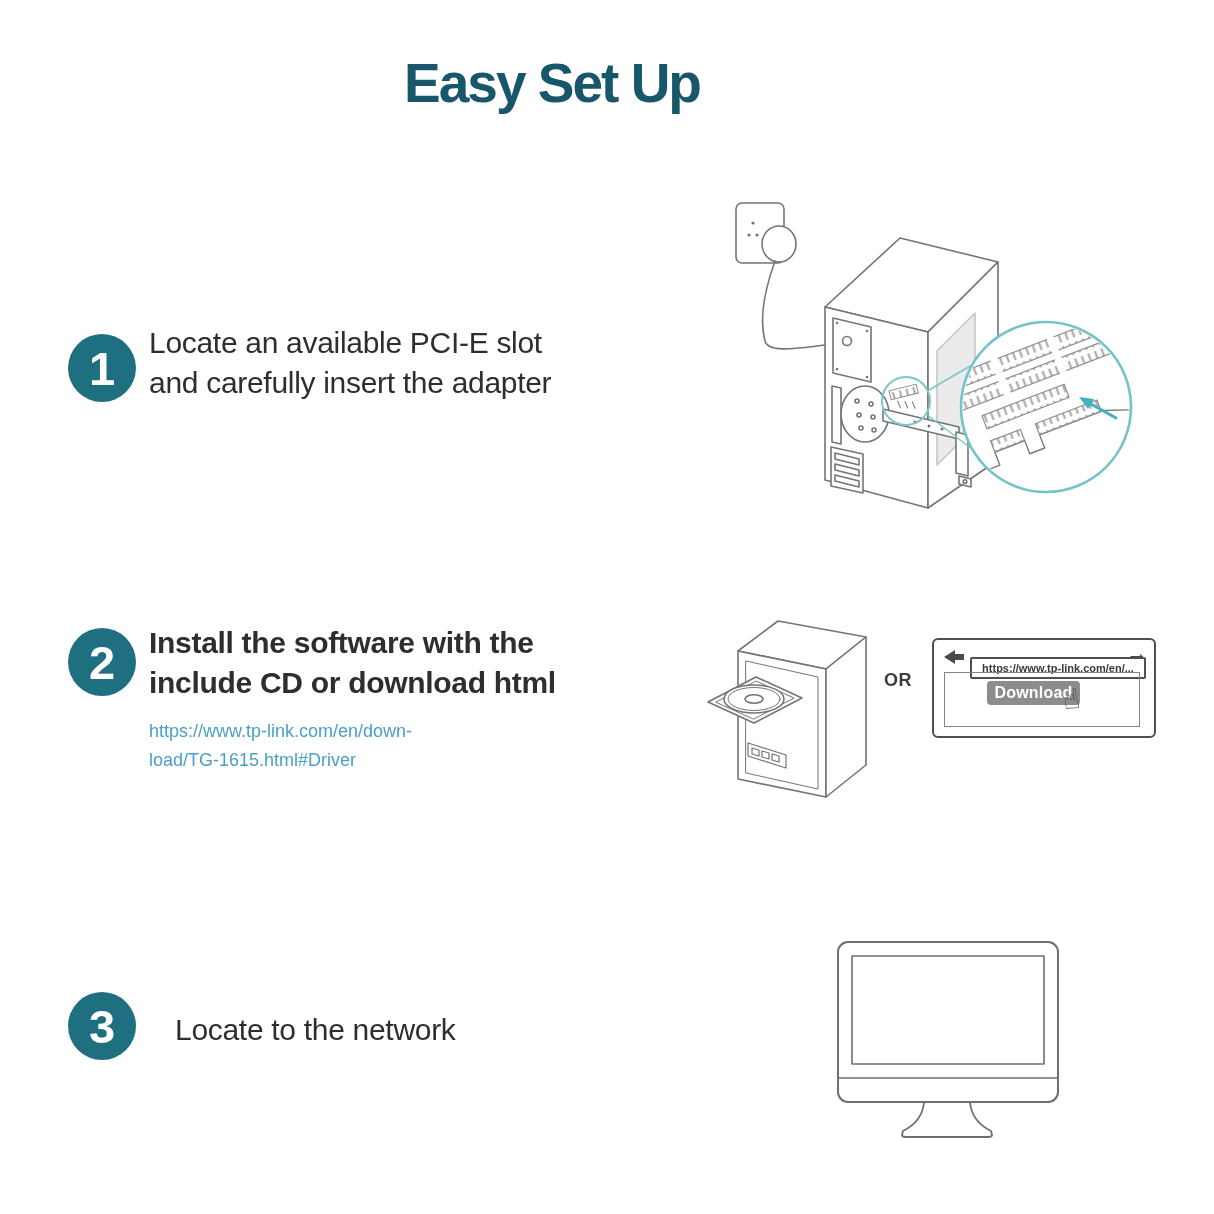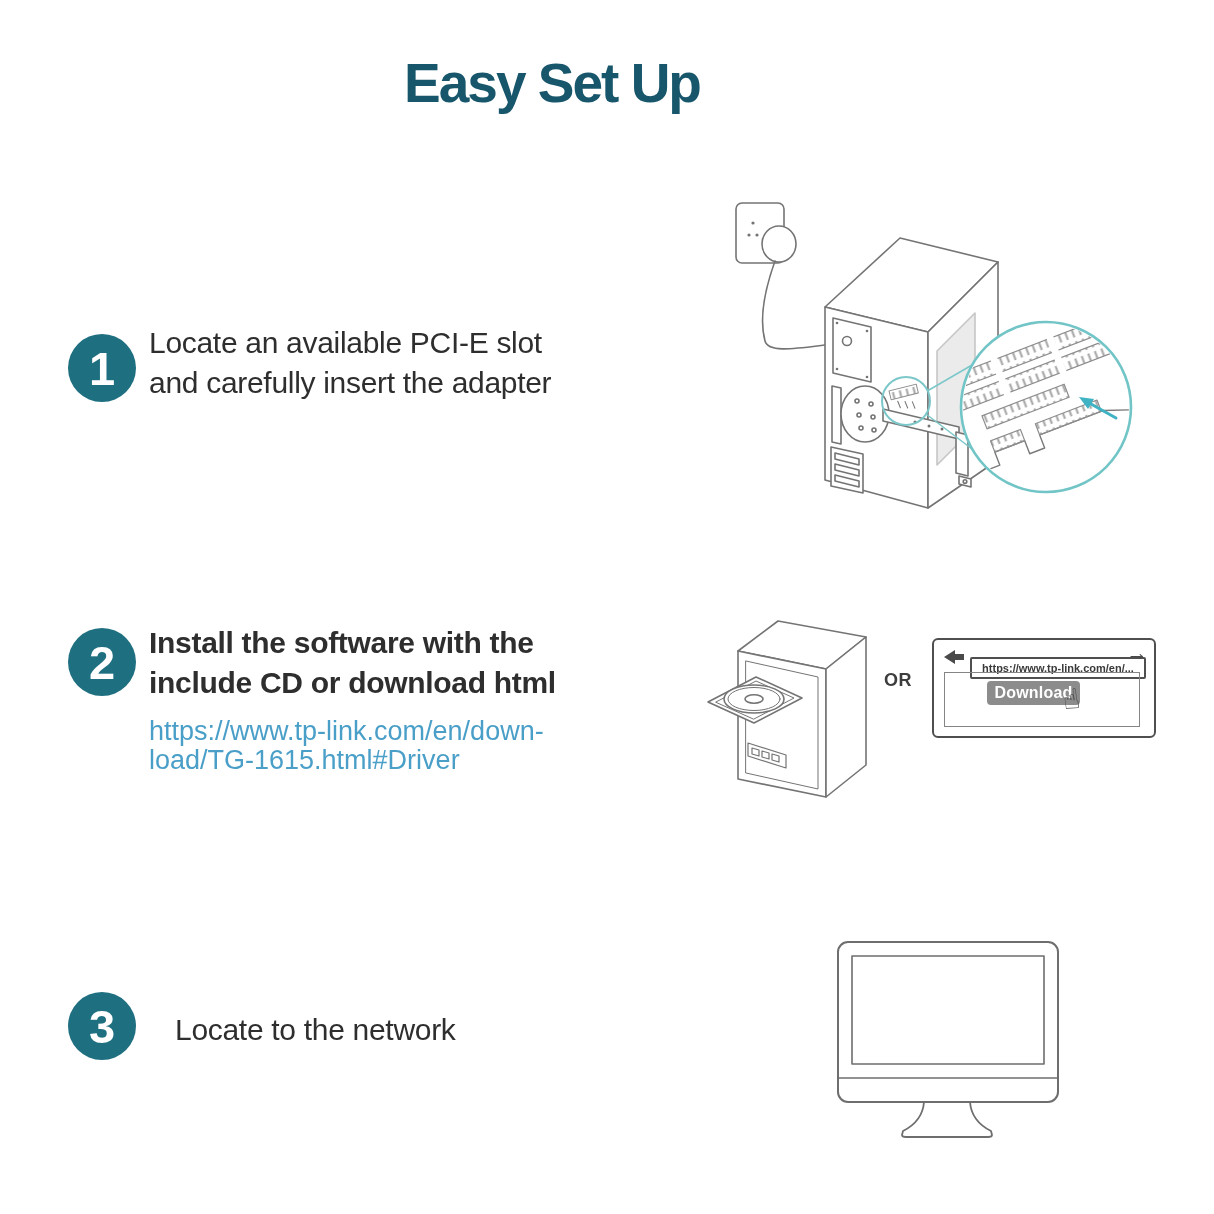--- a/index.html
+++ b/index.html
@@ -18,21 +18,21 @@
     display:flex; align-items:center; justify-content:center;
     font-size:47px; font-weight:bold;
   }
   .step-text {
     position:absolute; left:149px; color:var(--text-dark,#2e2e2e);
     font-size:30px; line-height:40px; letter-spacing:-0.3px;
   }
   .step-text span { display:block; white-space:nowrap; }
   .link-text {
     position:absolute; left:149px; top:717px;
-    font-size:27px; line-height:29px; color:var(--link-blue,#4a9fc8);
+    font-size:18px; line-height:29px; color:var(--link-blue,#4a9fc8);
   }
   .link-text span { display:block; white-space:nowrap; }
   .illus { position:absolute; }
   .or-label {
     position:absolute; left:884px; top:670px; font-size:18px; font-weight:bold;
     color:#3d3d3d; letter-spacing:0.5px;
   }
   .browser {
     position:absolute; left:932px; top:638px; width:220px; height:96px;
     background:#fff; border:2.5px solid #4f4f4f; border-radius:6px;

